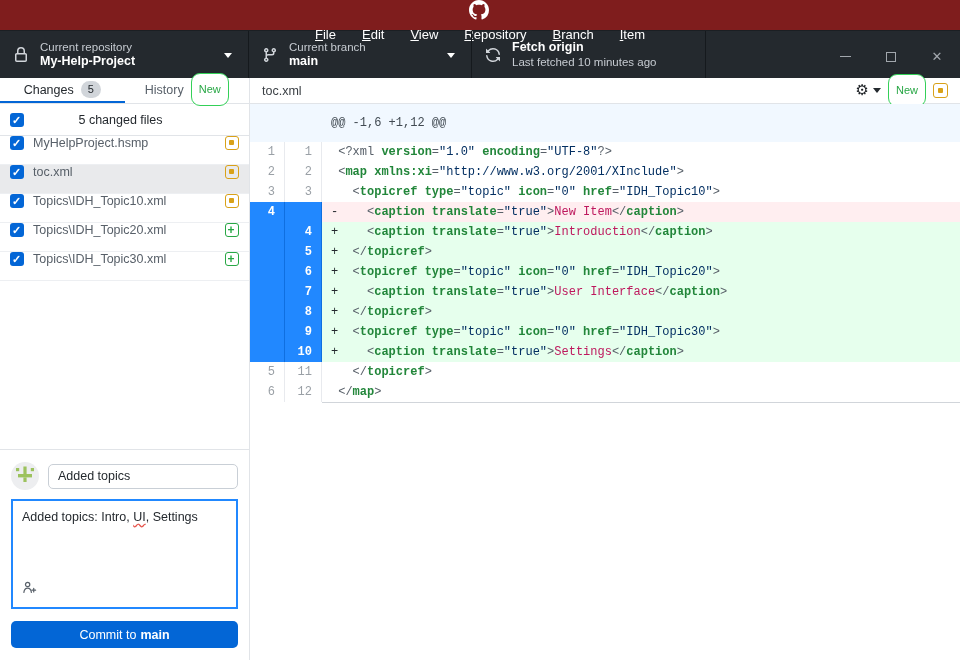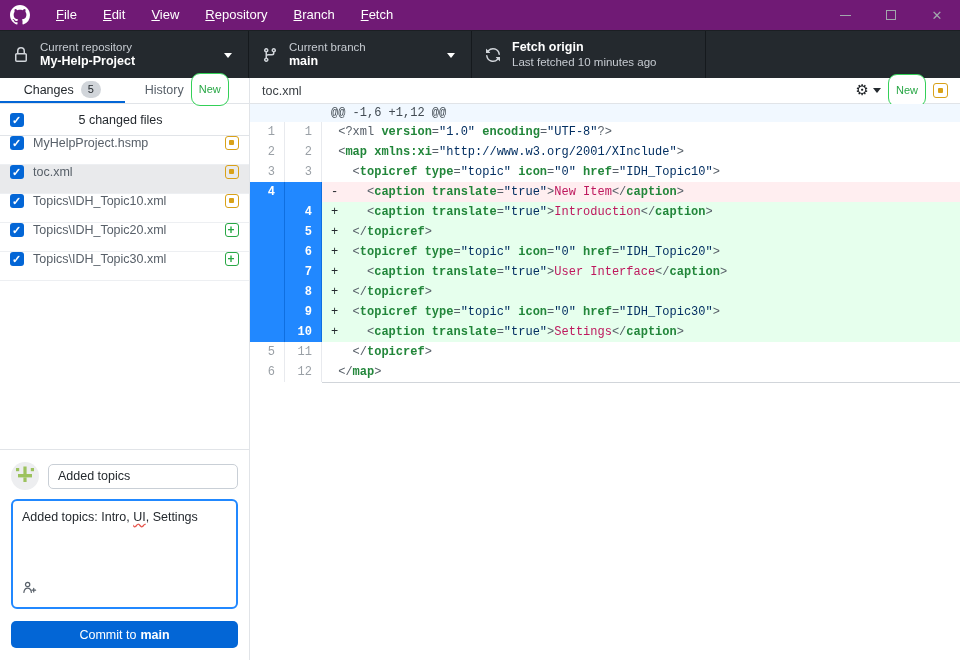--- a/index.html
+++ b/index.html
@@ -1,20 +1,20 @@
 <!DOCTYPE html>
 <html><head>
 <meta charset="utf-8">
 <style>
   * { box-sizing: border-box; margin: 0; padding: 0; }
   html,body { width:960px; height:660px; overflow:hidden; }
   body { font-family:"Liberation Sans",sans-serif; background:#fff; color:#24292e; position:relative; }
 
   
-  .titlebar { height:30px; background:#701a75; display:flex; align-items:center; color:#fff; }
+  .titlebar { height:30px; background:#7f1d1d; display:flex; align-items:center; color:#fff;flex-direction:column; }
   .gh-logo { width:20px; height:20px; margin:0 13px 0 10px; flex:none; }
   .menubar { display:flex; align-items:center; height:100%; }
   .menu-item { font-size:13px; color:#fff; padding:0 13px; line-height:30px; cursor:default; }
   .menu-item::first-letter { text-decoration:underline; }
   .win-controls { margin-left:auto; display:flex; align-items:center; height:100%; }
   .win-btn { width:46px; height:100%; display:flex; align-items:center; justify-content:center; color:#a2a7ad; }
   .glyph-min { width:11px; height:1px; background:#a2a7ad; display:block; }
   .glyph-max { width:10px; height:10px; border:1px solid #a2a7ad; display:block; }
   .glyph-close { font-size:13px; line-height:1; }
 
@@ -58,41 +58,41 @@
   .fstatus.added { border:1.5px solid #28a745; }
   .fstatus.added::after { content:"+"; position:absolute; left:1.5px; top:-1.5px; font-size:12px; font-weight:bold; color:#28a745; line-height:14px; }
   .sidebar-spacer { flex:1; }
 
   
   .commit-panel { flex:none; border-top:1px solid #e1e4e8; padding:12px 11px 12px 11px; }
   .commit-row1 { display:flex; align-items:center; gap:9px; }
   .avatar { width:28px; height:28px; border-radius:50%; overflow:hidden; flex:none; }
   .summary-input { flex:1; height:25px; border:1px solid #c9cfd6; border-radius:5px; padding:0 9px;
     font-size:12.5px; font-family:"Liberation Sans",sans-serif; color:#24292e; outline:none; }
-  .desc-box { margin-top:9px; height:110px; border:2px solid #2188ff; border-radius:6px; padding:8px 9px;
+  .desc-box { margin-top:9px; height:110px; border:2px solid #2188ff; border-radius:0; padding:8px 9px;
     font-size:12.5px; color:#24292e; position:relative; line-height:1.4; }
   .squiggle { text-decoration:underline; text-decoration-style:wavy; text-decoration-color:#e5534b; text-underline-offset:2px; }
   .coauthor-icon { position:absolute; left:9px; bottom:7px; }
   .commit-btn { margin-top:12px; width:100%; height:27px; background:#0366d6; border:none; border-radius:5px;
     color:#fff; font-size:12.5px; font-family:"Liberation Sans",sans-serif; display:flex; align-items:center; justify-content:center; gap:4px; cursor:default; }
   .commit-btn b { font-weight:bold; }
 
   
   .diff-header { height:26px; flex:none; display:flex; align-items:center; padding:0 12px; border-bottom:1px solid #e1e4e8; }
   .diff-title { font-size:12.5px; color:#3c4146; }
   .diff-actions { margin-left:auto; display:flex; align-items:center; gap:7px; }
   .gear-wrap { display:flex; align-items:center; gap:4px; }
   .gear-icon { font-size:15px; line-height:1; color:#1b1f23; font-family:"DejaVu Sans",sans-serif; }
   .gear-icon::before { content:"⚙"; }
   .gear-caret { width:0; height:0; border-left:4px solid transparent; border-right:4px solid transparent; border-top:5px solid #24292e; }
   .diff-mod-icon { width:15px; height:15px; border:1.5px solid #d9a118; border-radius:3px; position:relative; }
   .diff-mod-icon::after { content:""; position:absolute; left:3.5px; top:3.5px; width:5px; height:5px; border-radius:1px; background:#d9a118; }
 
   .diff-body { font-family:"Liberation Mono","DejaVu Sans Mono",monospace; font-size:12px; flex:1; overflow:hidden; }
-  .hunk-row { display:flex; height:18px; background:#f1f8ff; align-items:center;font-family:Liberation Mono, monospace; }
+  .hunk-row { display:flex; height:38px; background:#f1f8ff; align-items:center;font-family:Liberation Mono, monospace; }
   .hunk-row .num { height:100%; border-right:1px solid transparent; }
   .hunk-text { padding-left:9px; color:#414a52; white-space:pre; }
   .drow { display:flex; height:20px; line-height:20px; }
   .num { width:35px; flex:none; text-align:right; padding-right:9px; color:#9aa0a6; border-right:1px solid #e8eaee; }
   .num:nth-child(2) { width:37px; }
   .code { flex:1; padding-left:9px; white-space:pre; color:#24292e; min-width:0; }
   .drow.del .num { background:#2188ff; color:#fff; border-right-color:#0f6fe0; font-weight:bold; }
   .drow.add .num { background:#2188ff; color:#fff; border-right-color:#0f6fe0; font-weight:bold; }
   .drow.del .code { background:#ffeef0; }
   .drow.add .code { background:#e6ffed; }
@@ -110,21 +110,21 @@
 <div class="titlebar">
   <svg class="gh-logo" viewBox="0 0 16 16">
     <path fill="#ffffff" d="M8 0C3.58 0 0 3.58 0 8c0 3.54 2.29 6.53 5.47 7.59.4.07.55-.17.55-.38 0-.19-.01-.82-.01-1.49-2.01.37-2.53-.49-2.69-.94-.09-.23-.48-.94-.82-1.13-.28-.15-.68-.52-.01-.53.63-.01 1.08.58 1.23.82.72 1.21 1.87.87 2.33.66.07-.52.28-.87.51-1.07-1.78-.2-3.64-.89-3.64-3.95 0-.87.31-1.59.82-2.15-.08-.2-.36-1.02.08-2.12 0 0 .67-.21 2.2.82.64-.18 1.32-.27 2-.27s1.36.09 2 .27c1.53-1.04 2.2-.82 2.2-.82.44 1.1.16 1.92.08 2.12.51.56.82 1.27.82 2.15 0 3.07-1.87 3.75-3.65 3.95.29.25.54.73.54 1.48 0 1.07-.01 1.93-.01 2.2 0 .21.15.46.55.38A8.01 8.01 0 0 0 16 8c0-4.42-3.58-8-8-8z"></path>
   </svg>
   <div class="menubar">
       <div class="menu-item">File</div>
       <div class="menu-item">Edit</div>
       <div class="menu-item">View</div>
       <div class="menu-item">Repository</div>
       <div class="menu-item">Branch</div>
-      <div class="menu-item">Fetch</div>
+      <div class="menu-item">Item</div>
     </div>
   <div class="win-controls">
     <div class="win-btn">
         <span class="glyph-min"></span>
       </div>
     <div class="win-btn">
         <span class="glyph-max"></span>
       </div>
     <div class="win-btn">
         <span class="glyph-close">✕</span>

